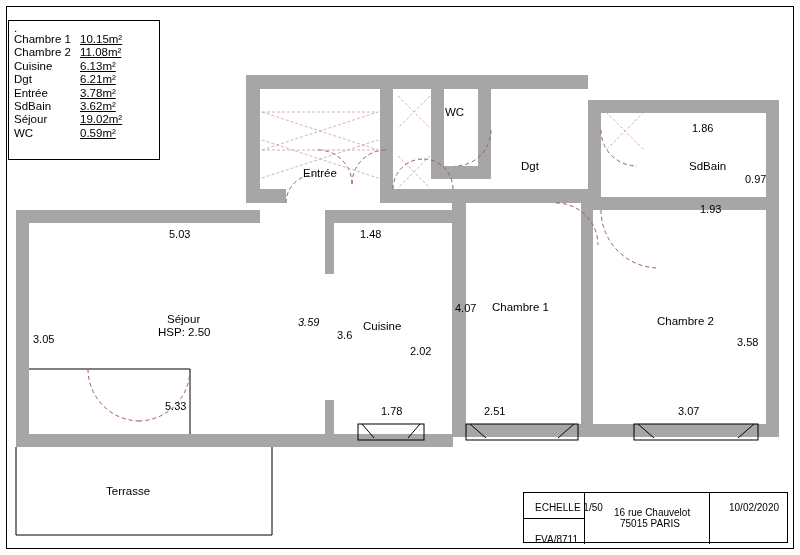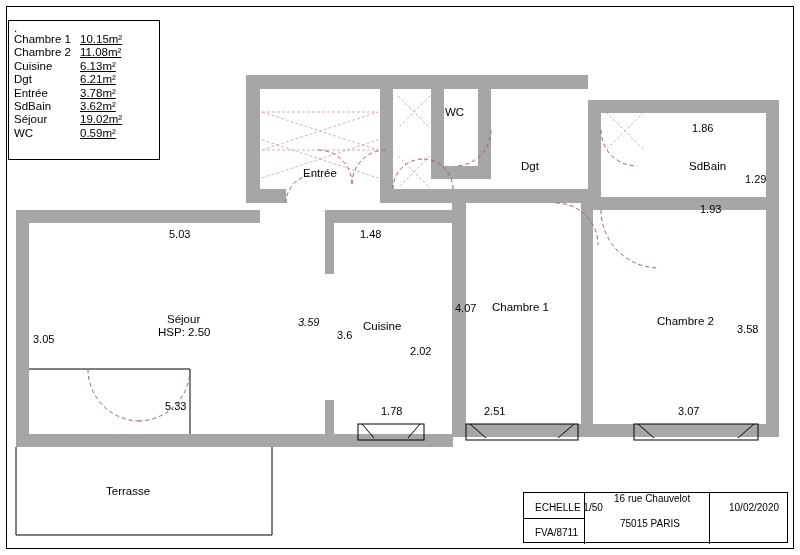--- a/index.html
+++ b/index.html
@@ -162,38 +162,38 @@
   <div class="lbl" style="left:521px;top:160px;">Dgt</div>
   <div class="lbl" style="left:689px;top:160px;">SdBain</div>
   <div class="lbl" style="left:167px;top:313px;">Séjour</div>
   <div class="lbl" style="left:158px;top:326px;">HSP: 2.50</div>
   <div class="lbl" style="left:363px;top:320px;">Cuisine</div>
   <div class="lbl" style="left:492px;top:301px;">Chambre 1</div>
   <div class="lbl" style="left:657px;top:315px;">Chambre 2</div>
   <div class="lbl" style="left:106px;top:485px;">Terrasse</div>
 
   <div class="dim" style="left:692px;top:122px;">1.86</div>
-  <div class="dim" style="left:745px;top:173px;">1.29</div>
+  <div class="dim" style="left:745px;top:173px;">0.97</div>
   <div class="dim" style="left:700px;top:203px;">1.93</div>
   <div class="dim" style="left:169px;top:228px;">5.03</div>
   <div class="dim" style="left:360px;top:228px;">1.48</div>
   <div class="dim" style="left:33px;top:333px;">3.05</div>
   <div class="dim" style="left:298px;top:316px;font-style:italic;">3.59</div>
   <div class="dim" style="left:337px;top:329px;">3.6</div>
   <div class="dim" style="left:410px;top:345px;">2.02</div>
   <div class="dim" style="left:455px;top:302px;">4.07</div>
-  <div class="dim" style="left:737px;top:323px;text-align:right;">3.58</div>
+  <div class="dim" style="left:737px;top:336px;text-align:right;">3.58</div>
   <div class="dim" style="left:165px;top:400px;">5.33</div>
   <div class="dim" style="left:381px;top:405px;">1.78</div>
   <div class="dim" style="left:484px;top:405px;">2.51</div>
   <div class="dim" style="left:678px;top:405px;">3.07</div>
 
   <div id="titleblock">
     <div class="vline" style="left:60px;top:0;height:51px;"></div>
     <div class="vline" style="left:185px;top:0;height:51px;"></div>
     <div class="hline" style="left:0;top:25px;width:60px;"></div>
     <div class="tcell" style="left:5px;top:9px;">ECHELLE 1/50</div>
-    <div class="tcell" style="left:5px;top:34px;">FVA/8711</div>
-    <div class="tcell" style="left:84px;top:0;">16 rue Chauvelot</div>
+    <div class="tcell" style="left:5px;top:41px;">FVA/8711</div>
+    <div class="tcell" style="left:84px;top:14px;">16 rue Chauvelot</div>
     <div class="tcell" style="left:90px;top:25px;">75015 PARIS</div>
     <div class="tcell" style="left:199px;top:9px;">10/02/2020</div>
   </div>
 </div>
 
 </body></html>

